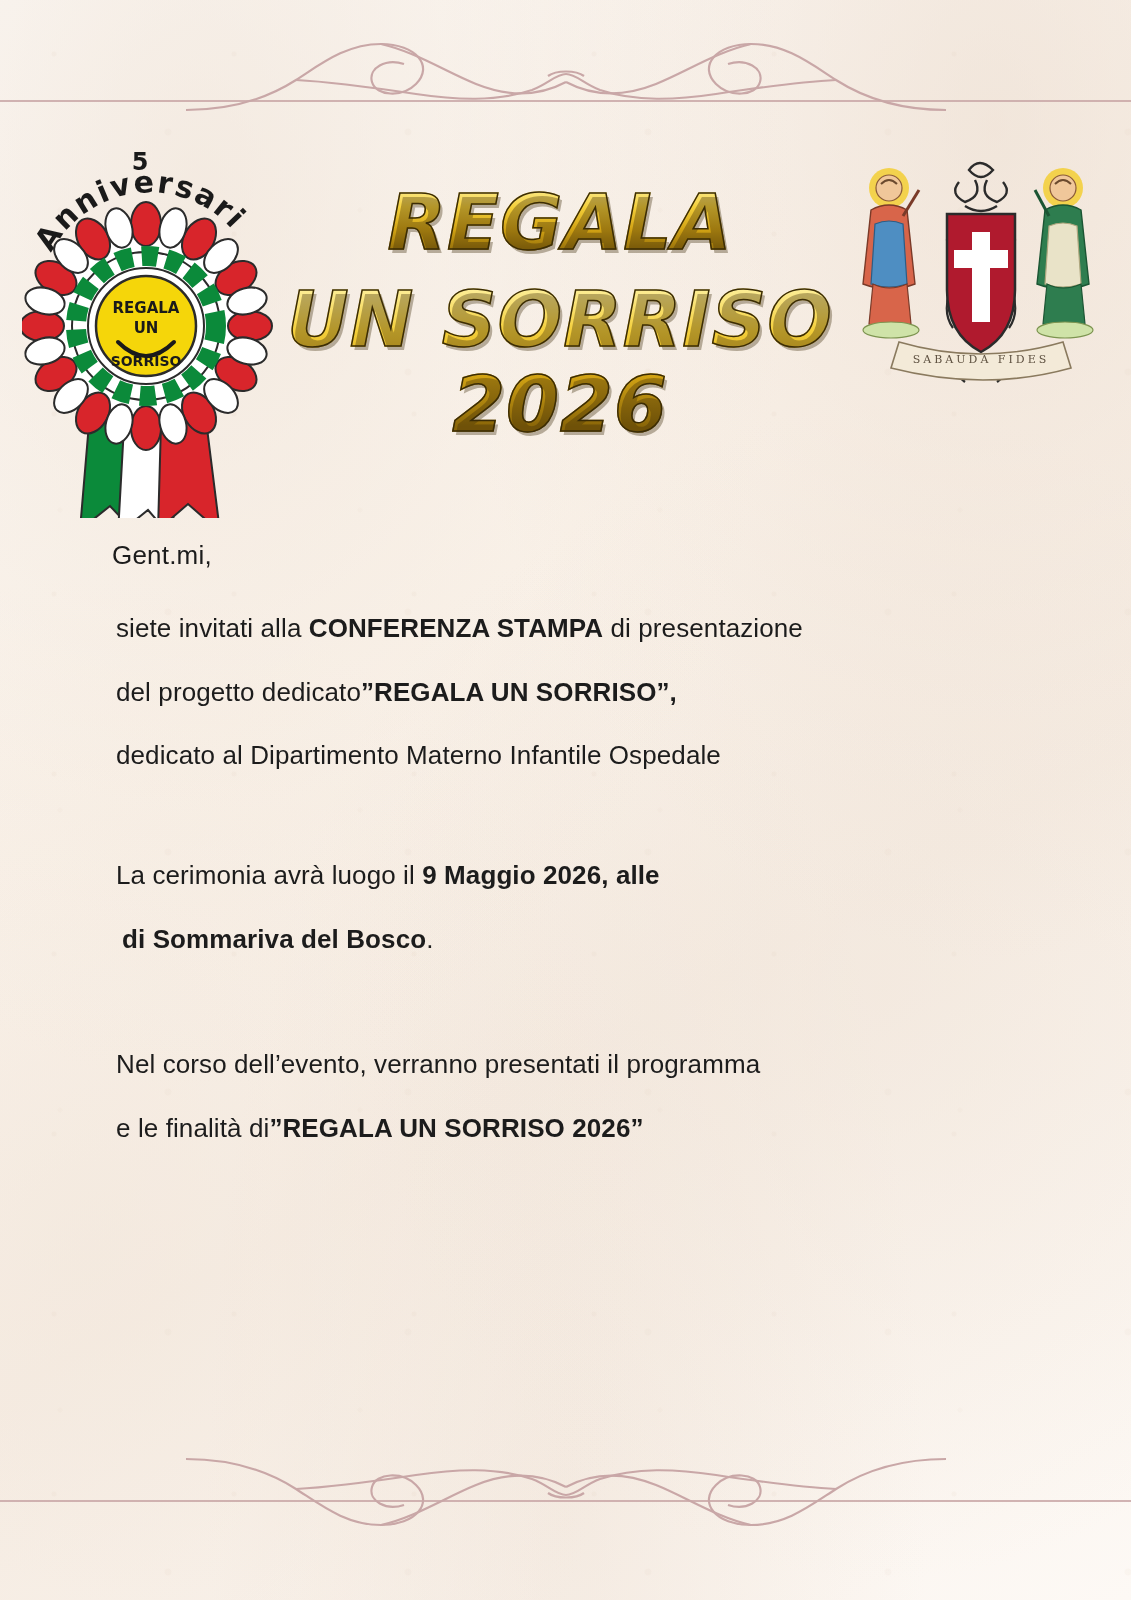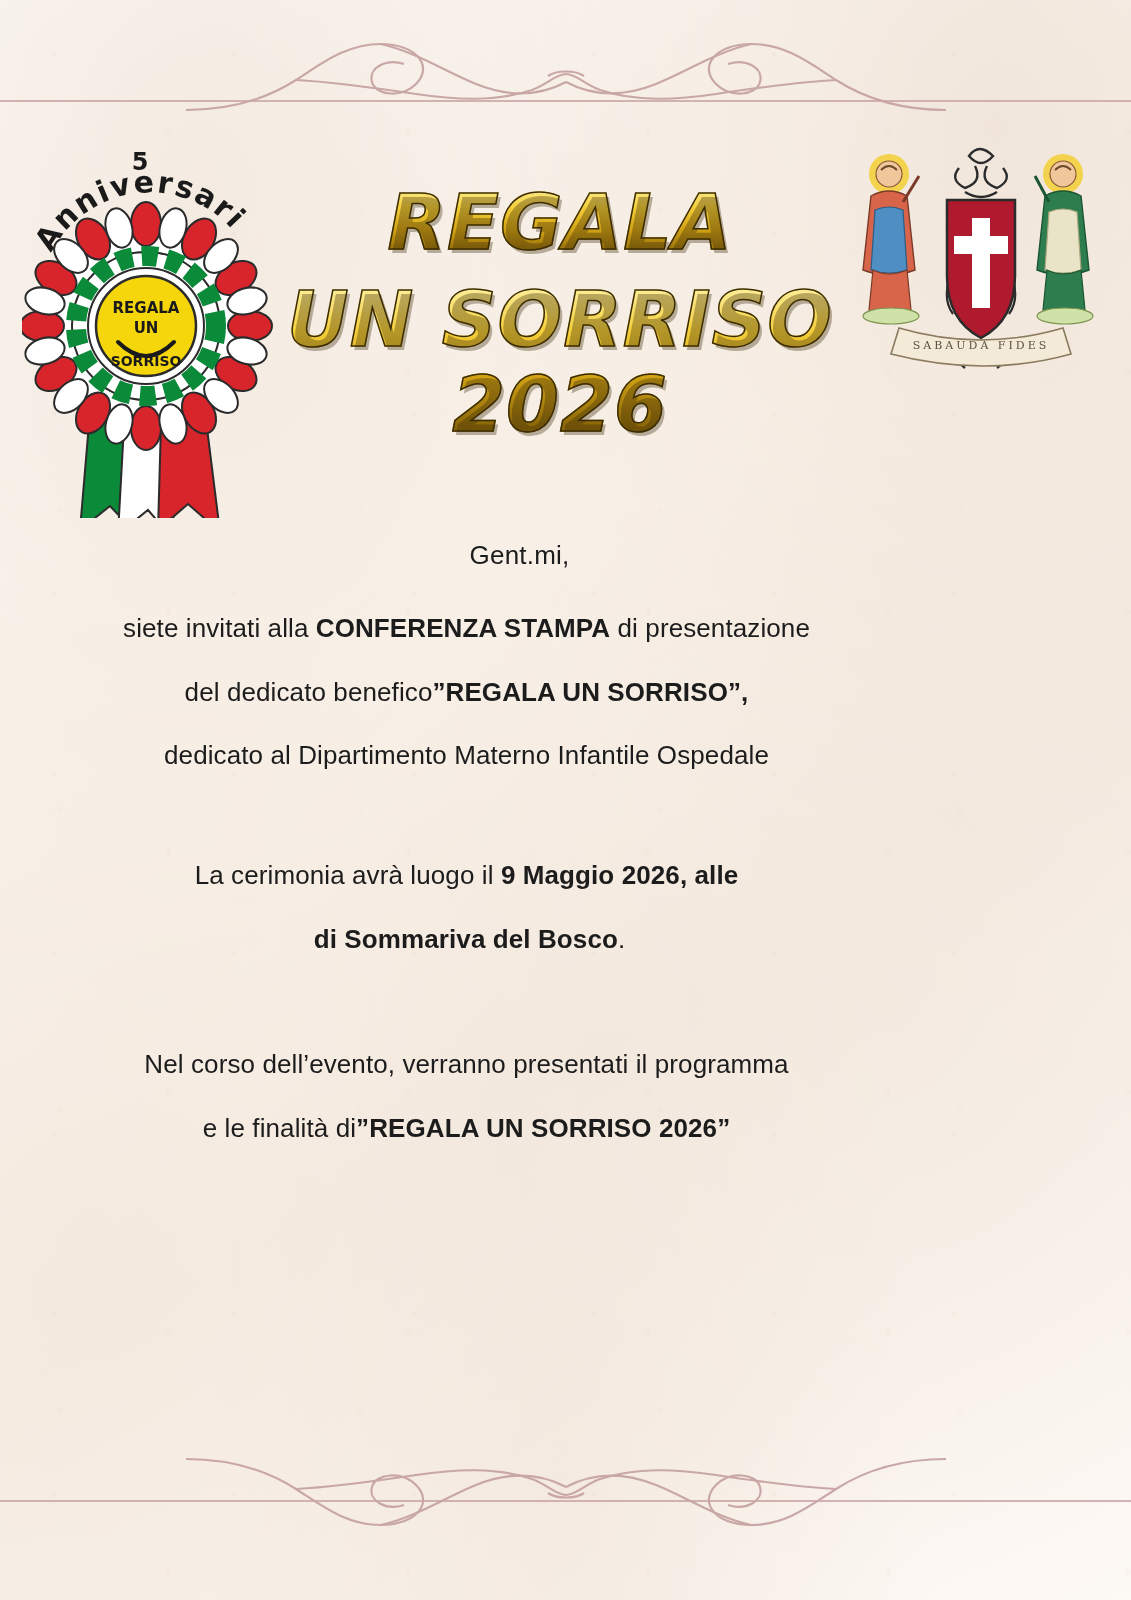--- a/index.html
+++ b/index.html
@@ -78,21 +78,21 @@
     left: 22px;
     top: 18px;
     width: 260px;
     height: 380px;
   }
 
   
   .coat-of-arms {
     position: absolute;
     right: 30px;
-    top: 10px;
+    top: 24px;
     width: 250px;
     height: 290px;
     text-align: center;
   }
 
   .title-block {
     position: absolute;
     left: 250px;
     top: 60px;
     width: 620px;
@@ -114,21 +114,20 @@
   .title-line.l1 { font-size: 76px; }
   .title-line.l2 { font-size: 76px; margin-top: 12px; }
 
   
   .body-copy {
     position: absolute;
     left: 0;
     top: 540px;
     width: 927px;
     color: #1c1c1c;
-    text-align: center;
   }
   .salutation {
     font-size: 26px;
     margin-left: 112px;
     margin-bottom: 26px;
     letter-spacing: 0.2px;
   }
   .para {
     margin-left: 116px;
     margin-right: 110px;
@@ -291,21 +290,21 @@
 
   <div class="body-copy">
 
     <div class="salutation">Gent.mi,</div>
 
     <div class="para p1">
       <div>
         <span>siete invitati alla </span><span class="b">CONFERENZA STAMPA</span><span> di presentazione</span>
       </div>
       <div>
-        <span>del dedicato benefico</span><span class="b">”REGALA UN SORRISO”,</span>
+        <span>del progetto dedicato</span><span class="b">”REGALA UN SORRISO”,</span>
       </div>
       <div>dedicato al Dipartimento Materno Infantile Ospedale</div>
     </div>
 
     <div class="para p2">
       <div>
         <span>La cerimonia avrà luogo il </span><span class="b">9 Maggio 2026, alle</span>
       </div>
       <div>
         <span class="b ind"> di Sommariva del Bosco</span><span>.</span>

